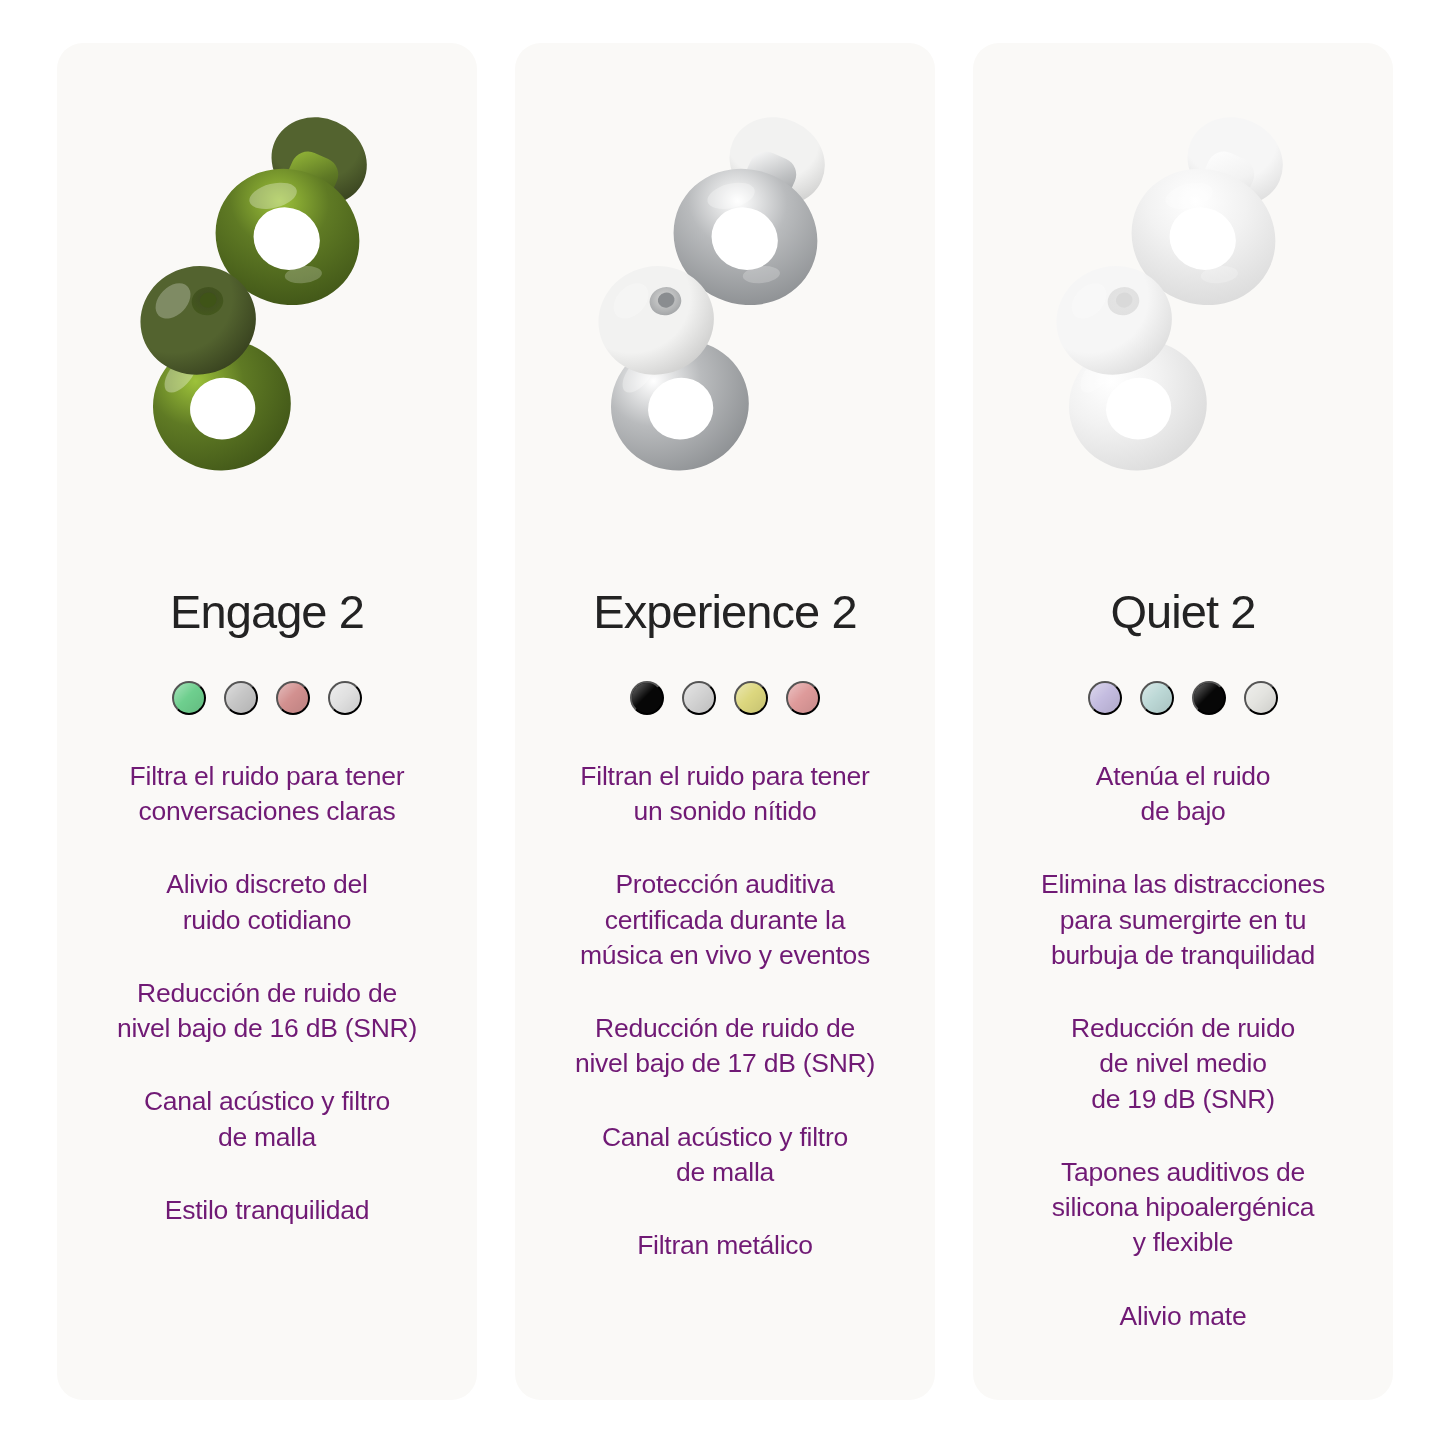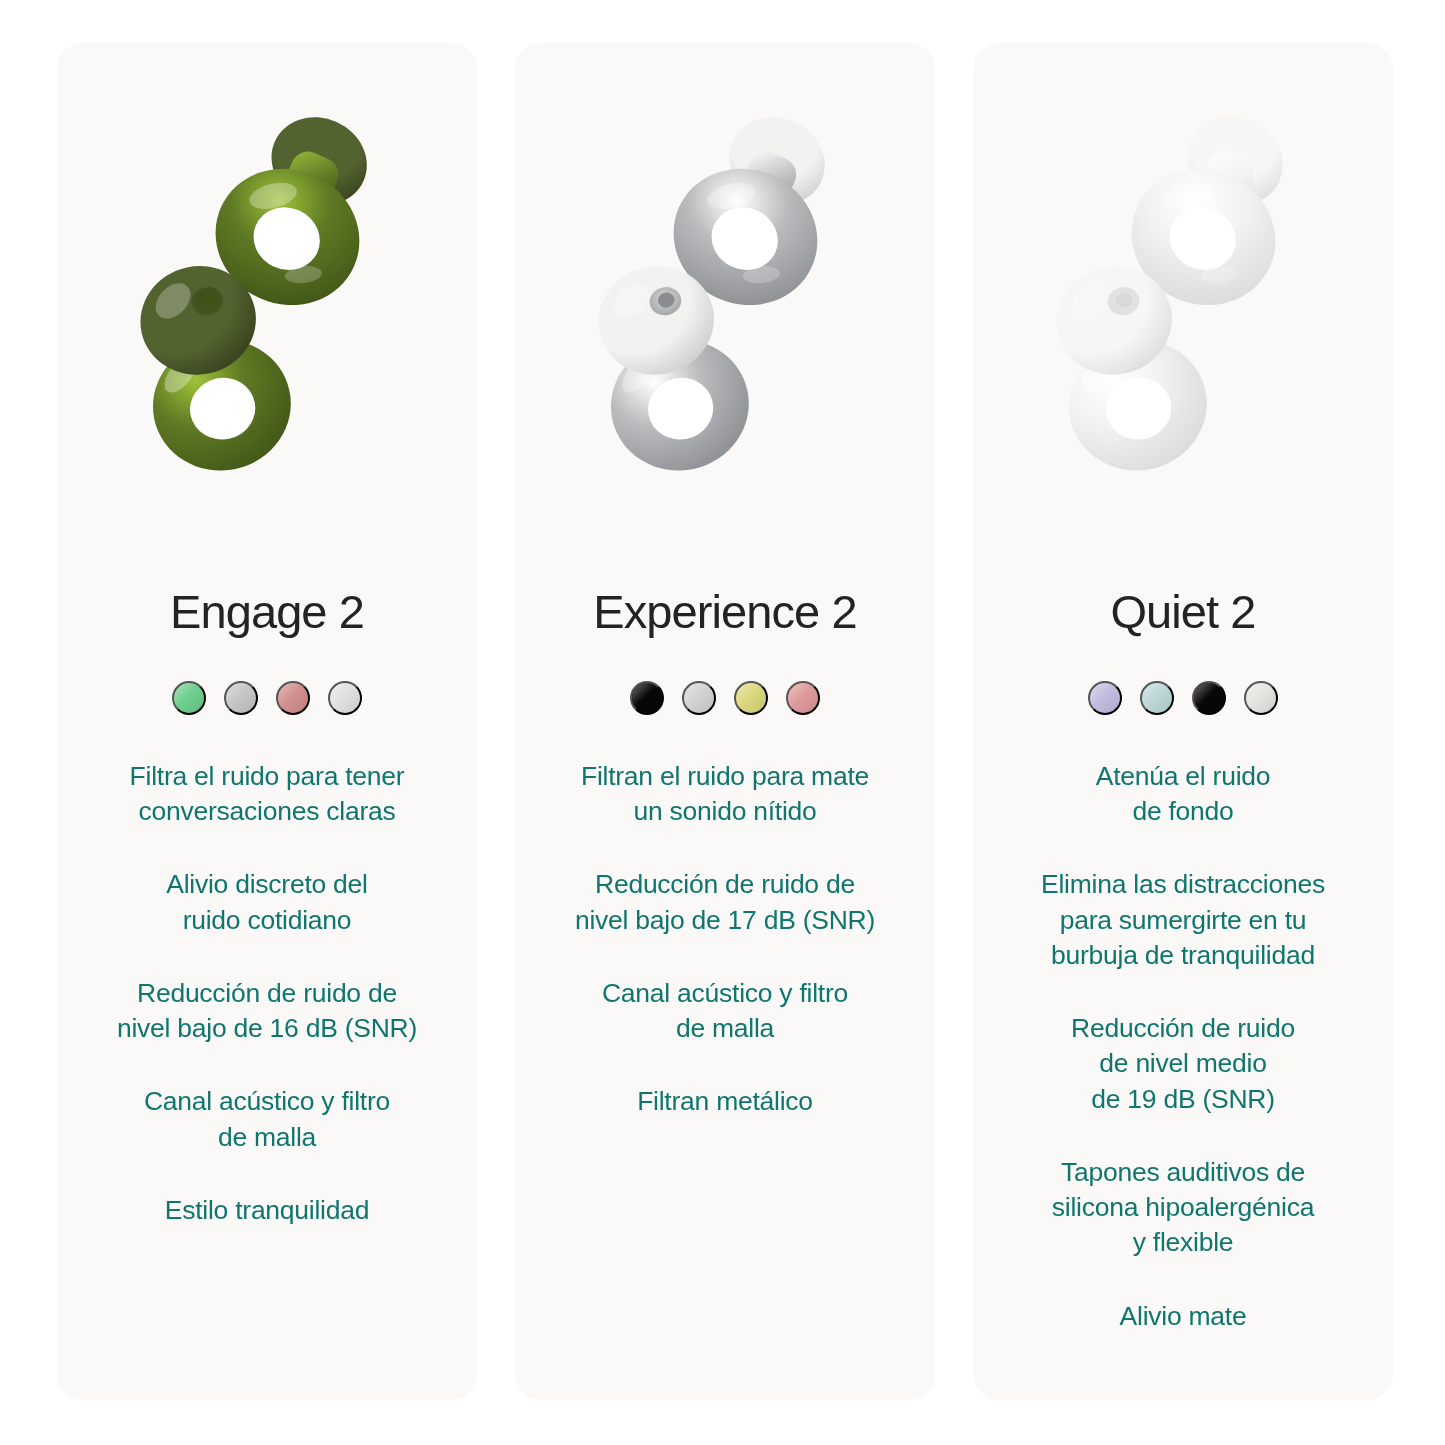--- a/index.html
+++ b/index.html
@@ -80,21 +80,21 @@
     margin-top:44px;
     width:100%;
     display:flex;
     flex-direction:column;
     align-items:center;
     gap:38px;
   }
   .feature-item {
     font-size:26.5px;
     line-height:1.33;
-    color:#0f766e;
+    color:#701a75;
     text-align:center;
     letter-spacing:-0.25px;
     max-width:360px;
     white-space:pre-line;
   }
 </style>
 </head>
 <body>
 
 <div class="comparison-grid">
@@ -208,22 +208,25 @@
   </svg>
       </div>
       <h2 class="product-title">Experience 2</h2>
       <div class="swatch-row">
         <button class="swatch" aria-label="black" style="background: rgb(7, 7, 7);"></button>
         <button class="swatch" aria-label="silver" style="background: rgb(211, 211, 211);"></button>
         <button class="swatch" aria-label="gold" style="background: rgb(220, 215, 126);"></button>
         <button class="swatch" aria-label="rose" style="background: rgb(222, 154, 154);"></button>
       </div>
       <div class="feature-list">
-        <p class="feature-item">Filtran el ruido para mate
+        <p class="feature-item">Filtran el ruido para tener
 un sonido nítido</p>
+        <p class="feature-item">Protección auditiva
+certificada durante la
+música en vivo y eventos</p>
         <p class="feature-item">Reducción de ruido de
 nivel bajo de 17 dB (SNR)</p>
         <p class="feature-item">Canal acústico y filtro
 de malla</p>
         <p class="feature-item">Filtran metálico</p>
       </div>
     </div>
     <div class="product-card">
       <div class="product-image">
   <svg class="loop-svg" viewBox="0 0 420 470">
@@ -271,21 +274,21 @@
       </div>
       <h2 class="product-title">Quiet 2</h2>
       <div class="swatch-row">
         <button class="swatch" aria-label="lavender" style="background: rgb(196, 188, 224);"></button>
         <button class="swatch" aria-label="mint" style="background: rgb(188, 216, 214);"></button>
         <button class="swatch" aria-label="black" style="background: rgb(7, 7, 7);"></button>
         <button class="swatch" aria-label="off-white" style="background: rgb(228, 228, 224);"></button>
       </div>
       <div class="feature-list">
         <p class="feature-item">Atenúa el ruido
-de fondo</p>
+de bajo</p>
         <p class="feature-item">Elimina las distracciones
 para sumergirte en tu
 burbuja de tranquilidad</p>
         <p class="feature-item">Reducción de ruido
 de nivel medio
 de 19 dB (SNR)</p>
         <p class="feature-item">Tapones auditivos de
 silicona hipoalergénica
 y flexible</p>
         <p class="feature-item">Alivio mate</p>

